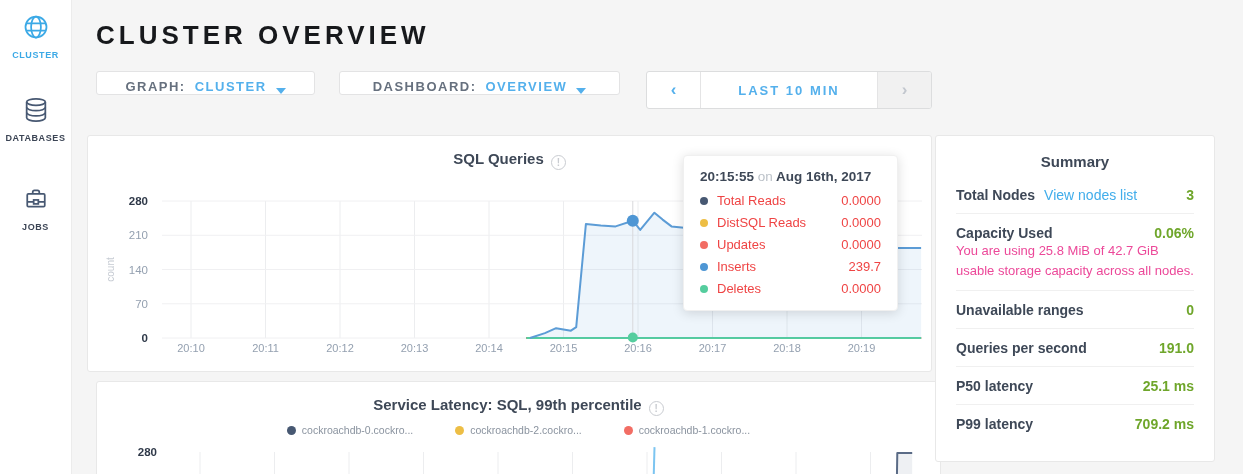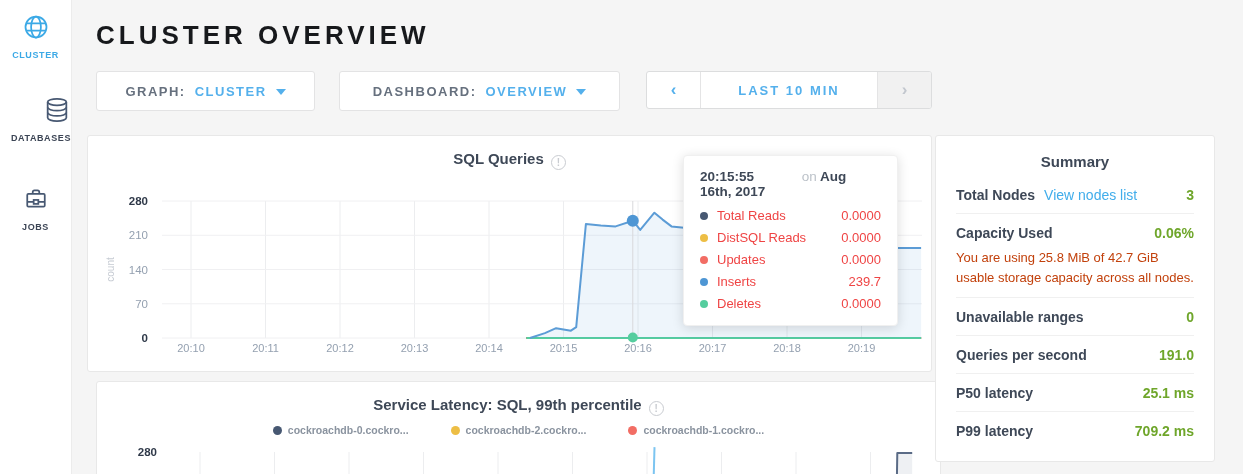--- a/index.html
+++ b/index.html
@@ -5,29 +5,29 @@
   * { margin:0; padding:0; box-sizing:border-box; }
   html,body { width:1243px; height:474px; overflow:hidden; }
   body { position:relative; background:#F5F5F5; font-family:"Liberation Sans",sans-serif; color:#3E4857; }
 
   
   .sidebar { position:absolute; left:0; top:0; width:72px; height:474px; background:#fff; border-right:1px solid #ECECEC; z-index:10; }
   .nav-item { display:flex; flex-direction:column; align-items:center; cursor:pointer; }
   .nav-item .lbl { font-size:9px; font-weight:700; letter-spacing:.6px; color:#3C4555; margin-top:5px; }
   .nav-item.active .lbl { color:#3BA9E6; }
   .nav-cluster { padding-top:13px; }
-  .nav-db { padding-top:36px;align-items:flex-end; }
+  .nav-db { padding-top:36px; }
   .nav-jobs { padding-top:42px; }
 
   
   .page-title { position:absolute; left:96px; top:20px; font-size:26px; font-weight:600; letter-spacing:4px; color:#17191C; }
 
   
-  .dropdown { position:absolute; top:71px; height:40px; background:#fff; border:1px solid #E3E3E4; border-radius:3px;
-              display:flex; align-items:center; justify-content:center; gap:9px; cursor:pointer;
+  .dropdown { position:absolute; top:71px; height:24px; background:#fff; border:1px solid #E3E3E4; border-radius:3px;
+              display:flex; align-items:flex-end; justify-content:center; gap:9px; cursor:pointer;
               font-size:13px; font-weight:700; letter-spacing:1.5px; }
   .dd-graph { left:96px; width:219px; }
   .dd-dashboard { left:339px; width:281px; }
   .dd-label { color:#66707E; }
   .dd-value { color:#54B0EC; }
   .caret { width:0; height:0; border-left:5px solid transparent; border-right:5px solid transparent; border-top:6px solid #54B0EC; margin-top:2px; }
 
   .timesel { position:absolute; left:646px; top:71px; height:38px; display:flex; border:1px solid #DCDDDE; border-radius:3px; overflow:hidden; background:#fff; }
   .ts-btn { display:flex; align-items:center; justify-content:center; cursor:pointer; }
   .ts-prev { width:54px; border-right:1px solid #E4E4E5; color:#54B0EC; font-size:17px; font-weight:700; }
@@ -37,42 +37,42 @@
   
   .panel { position:absolute; background:#fff; border:1px solid #E8E8E8; border-radius:3px; }
   .chart1 { left:87px; top:135px; width:845px; height:237px; }
   .chart2 { left:96px; top:381px; width:845px; height:112px; }
   .chart-title-row { position:absolute; top:14px; left:0; width:100%; text-align:center; font-size:15px; font-weight:700; color:#3E4857; }
   .info-icon { display:inline-block; width:15px; height:15px; border:1.5px solid #C9CCD1; border-radius:50%; color:#C9CCD1;
                font-size:10px; font-weight:700; line-height:13px; text-align:center; vertical-align:-2px; margin-left:7px; cursor:pointer; }
   .chart-svg { position:absolute; left:0; top:0; }
   svg text { font-family:"Liberation Sans",sans-serif; }
   .legend { position:absolute; top:42px; left:0; width:100%; display:flex; justify-content:center; gap:42px; }
-  .legend-item { display:flex; align-items:center; gap:6px; font-size:10.5px; color:#8A939F;font-weight:bold; }
+  .legend-item { display:flex; align-items:center; gap:6px; font-size:10.5px; color:#8A939F; }
   .legend-dot { width:9px; height:9px; border-radius:50%; }
 
   
   .tooltip { position:absolute; left:683px; top:155px; width:215px; background:#fff; border:1px solid #F0F0F0; border-radius:4px;
              box-shadow:0 2px 12px rgba(0,0,0,.14); padding:13px 16px 14px; z-index:6; }
   .tt-title { font-size:13.5px; font-weight:700; color:#3E4857; margin-bottom:9px; }
-  .tt-on { color:#BCC2C9; font-weight:400;margin-left:44px; }
+  .tt-on { color:#BCC2C9; font-weight:400; }
   .tt-row { display:flex; align-items:center; gap:9px; font-size:13px; color:#ef4444; margin-top:7px; }
   .tt-dot { width:8px; height:8px; border-radius:50%; flex:none; }
   .tt-val { margin-left:auto; }
 
   
   .summary { left:935px; top:135px; width:280px; height:327px; padding:0 20px; }
   .sum-title { text-align:center; font-size:15px; font-weight:700; padding:17px 0 6px; color:#3E4857; }
   .sum-row { border-top:1px solid #F0F0F0; padding:11px 0 10px; font-size:14px; }
   .sum-row:first-of-type { border-top:none; }
   .sum-line { display:flex; align-items:baseline; }
   .sum-label { font-weight:600; color:#3E4857; }
   .sum-link { color:#41ADEB; margin-left:9px; cursor:pointer; }
   .sum-value { margin-left:auto; font-weight:700; color:#6FA62B; }
-  .sum-note { font-size:13px; color:#c2410c; line-height:1.5; margin-top:7px; }
+  .sum-note { font-size:13px; color:#ec4899; line-height:1.5; margin-top:0; }
 </style>
 </head>
 <body>
 
 <div class="sidebar">
   <div class="nav-item nav-cluster active">
     <span>
       <svg width="28" height="28" viewBox="0 0 24 24" fill="none" stroke="#3BA9E6" stroke-width="1.5">
         <circle cx="12" cy="12" r="9"></circle>
           <ellipse cx="12" cy="12" rx="4.2" ry="9"></ellipse>

